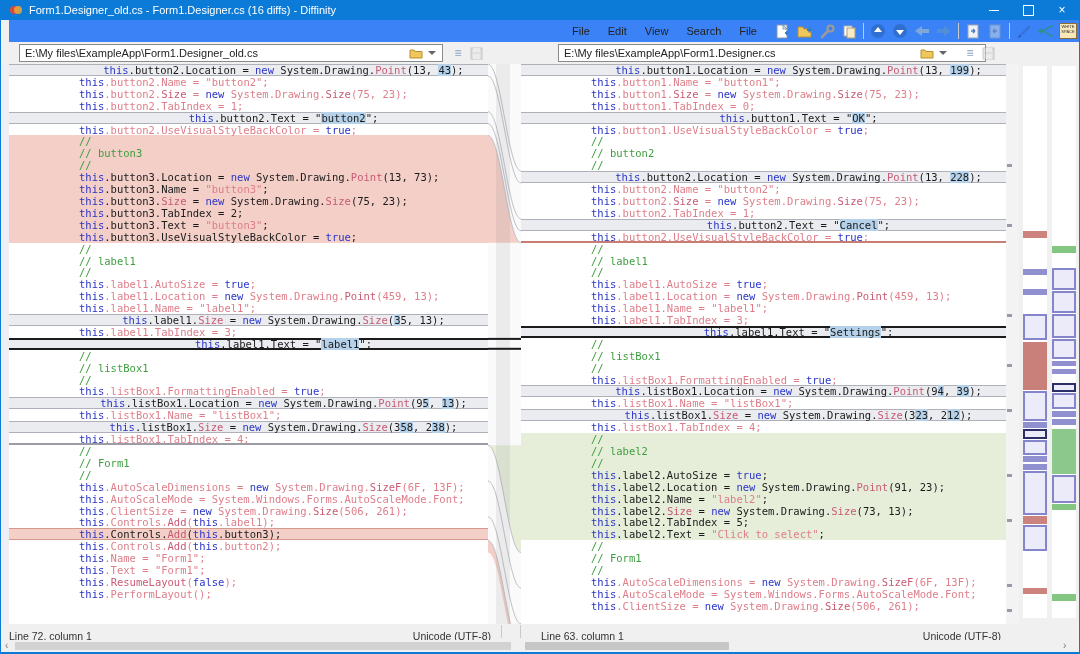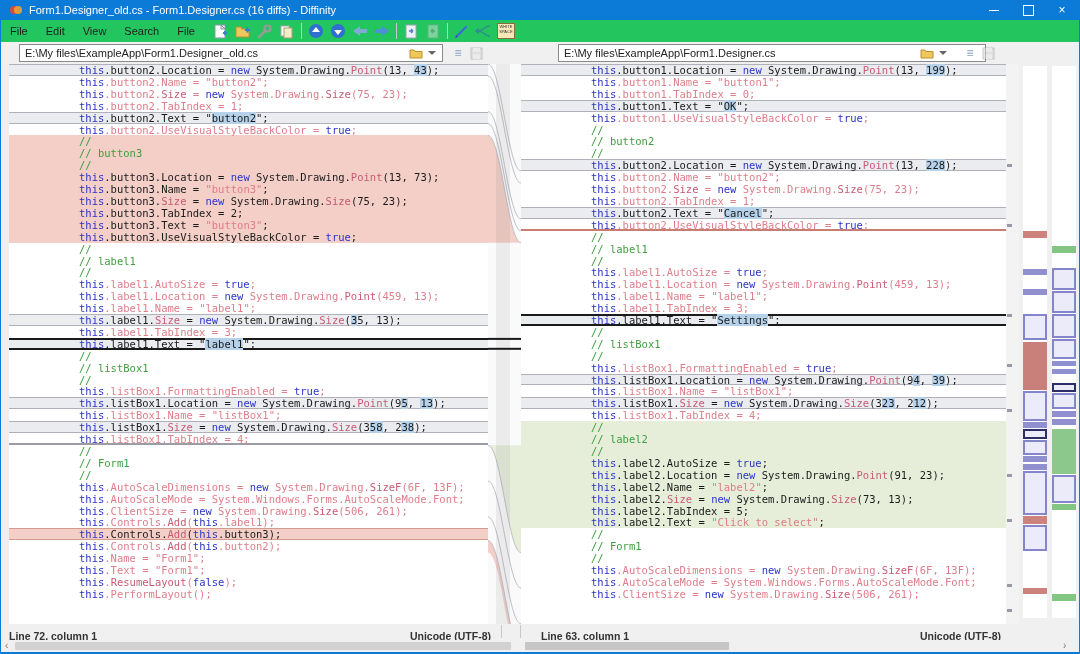--- a/index.html
+++ b/index.html
@@ -9,22 +9,22 @@
   
   .titlebar{position:absolute;left:0;top:0;right:0;height:20px;background:var(--titlebar);
             display:flex;align-items:center;color:#fff;font-size:11px;}
   .app-icon{margin:0 6px 0 8px;display:flex;}
   .win-controls{margin-left:auto;display:flex;height:100%;}
   .win-btn{width:34px;height:100%;display:flex;align-items:center;justify-content:center;
            color:#fff;font-size:12px;}
   .max-glyph{width:9px;height:9px;border:1px solid #fff;display:inline-block;}
   .min-glyph{width:10px;height:1px;background:#fff;display:inline-block;}
   
-  .menubar{position:absolute;left:0;top:20px;right:0;height:22px;background:#22c55e;
-           display:flex;align-items:center;font-size:11px;color:#222;}
+  .menubar{position:absolute;left:8px;top:20px;right:0;height:22px;background:#3b82f6;
+           display:flex;align-items:center;font-size:11px;color:#222;justify-content:flex-end;}
   .menu-item{padding:3px 9px;}
   .tb{display:flex;align-items:center;margin-left:6px;}
   .tb-btn{width:22px;height:20px;display:flex;align-items:center;justify-content:center;}
   .tb-sep{width:1px;height:16px;background:#c8c8c8;margin:0 3px;}
   .ws-box{width:16px;height:14px;border:1px solid #8a6d3b;background:#f7e7b9;
           font-size:4px;line-height:5px;text-align:center;color:#333;font-family:"Liberation Sans",sans-serif;}
   
   .pathrow{position:absolute;left:0;top:42px;right:0;height:22px;background:#f0f0f0;}
   .path-input{position:absolute;top:2px;height:18px;border:1px solid #8a8a8a;background:#fff;
               font:11px "Liberation Sans",sans-serif;color:#222;padding:0 44px 0 5px;box-sizing:border-box;}
@@ -34,21 +34,21 @@
   .mini-btn{width:18px;height:16px;display:flex;align-items:center;justify-content:center;
             color:#9a9a9a;font-size:12px;}
   
   .main{position:absolute;left:0;top:64px;width:1078px;height:560px;background:#f0f0f0;}
   .edge-strip{position:absolute;left:0;top:0;width:8px;height:560px;background:#edeff4;}
   .pane{position:absolute;top:0;height:560px;background:#fff;overflow:hidden;}
   #pane-left{left:8px;width:479px;}
   #pane-right{left:520px;width:485px;}
   .row{height:11.915px;line-height:11.92px;padding-left:70px;white-space:pre;
        font:10.5px "DejaVu Sans Mono",monospace;color:#1a1a1a;box-sizing:border-box;}
-  .row.c,.row.cur{background:var(--changed);box-shadow:inset 0 1px 0 #b0b0ba,inset 0 -1px 0 #b0b0ba;}
+  .row.c,.row.cur{background:var(--changed);box-shadow:inset 0 1px 0 #b0b0ba,inset 0 -1px 0 #b0b0ba;text-align:center;}
   .row.cur{box-shadow:inset 0 2px 0 var(--current_border),inset 0 -2px 0 var(--current_border);}
   .row.r{background:var(--removed);}
   .row.r1{background:var(--removed);box-shadow:inset 0 1px 0 #d49a8e,inset 0 -1px 0 #d49a8e;}
   .row.a{background:var(--added);}
   .row.cutr{box-shadow:inset 0 -2px 0 #c87d72;}
   .row.cutg{box-shadow:inset 0 -2px 0 #9c9ca4;}
   .k{color:var(--keyword);} .t{color:var(--type);} .s{color:var(--string);}
   .cm{color:var(--comment);} .hl{background:var(--inline_highlight);}
   .gutter{position:absolute;left:487px;top:0;width:33px;height:560px;background:#fafafa;}
   
@@ -60,21 +60,21 @@
   .seg.redband{background:var(--map_red);}
   .seg.red{background:#c9807b;}
   .seg.blue{background:var(--map_blue);}
   .seg.lav{background:var(--map_lavender);border:2px solid var(--map_border);}
   .seg.cur{background:var(--map_lavender);border:2px solid #2e2e66;}
   .seg.green{background:var(--map_green);}
   .seg.greenband{background:#82c682;}
   
   .statusbar{position:absolute;left:0;top:624px;right:0;height:16px;background:#f0f0f0;
              font-size:10.5px;color:#333;}
-  .statusbar .cell{position:absolute;top:6px;font-weight:bold;}
+  .statusbar .cell{position:absolute;top:6px;}
   .status-sep{position:absolute;top:1px;width:1px;height:13px;background:#c9c9c9;}
   .hscroll{position:absolute;left:0;top:640px;right:0;height:12px;background:#f0f0f0;}
   .hthumb{position:absolute;top:2px;height:8px;background:#d2d2d2;border-radius:1px;}
   .harrow{position:absolute;top:0;font-size:10px;color:#777;}
   .bottom-border{position:absolute;left:0;right:0;top:652px;height:2px;background:var(--titlebar);}
   svg{display:block;}
 </style>
 </head>
 <body>
 
@@ -292,20 +292,21 @@
         </g>
         <rect x="8" y="0" width="14" height="560" fill="rgba(110,110,120,0.10)"></rect>
         <rect x="0" y="273.9" width="33" height="2" fill="#1b1b1b"></rect>
         <rect x="0" y="283.8" width="33" height="2" fill="#1b1b1b"></rect>
       </svg>
     </div>
 
     <div class="pane" id="pane-right">
         <div class="row c"><span class="k">this</span>.button1.Location = <span class="k">new</span> System.Drawing.<span class="t">Point</span>(13, <span class="hl">199</span>);</div>
         <div class="row s"><span class="k">this</span>.button1.Name = <span class="s">"button1"</span>;</div>
+        <div class="row s"><span class="k">this</span>.button1.<span class="t">Size</span> = <span class="k">new</span> System.Drawing.<span class="t">Size</span>(75, 23);</div>
         <div class="row s"><span class="k">this</span>.button1.TabIndex = 0;</div>
         <div class="row c"><span class="k">this</span>.button1.Text = "<span class="hl">OK</span>";</div>
         <div class="row s"><span class="k">this</span>.button1.UseVisualStyleBackColor = <span class="k">true</span>;</div>
         <div class="row s"><span class="cm">//</span></div>
         <div class="row s"><span class="cm">// button2</span></div>
         <div class="row s"><span class="cm">//</span></div>
         <div class="row c"><span class="k">this</span>.button2.Location = <span class="k">new</span> System.Drawing.<span class="t">Point</span>(13, <span class="hl">228</span>);</div>
         <div class="row s"><span class="k">this</span>.button2.Name = <span class="s">"button2"</span>;</div>
         <div class="row s"><span class="k">this</span>.button2.<span class="t">Size</span> = <span class="k">new</span> System.Drawing.<span class="t">Size</span>(75, 23);</div>
         <div class="row s"><span class="k">this</span>.button2.TabIndex = 1;</div>

